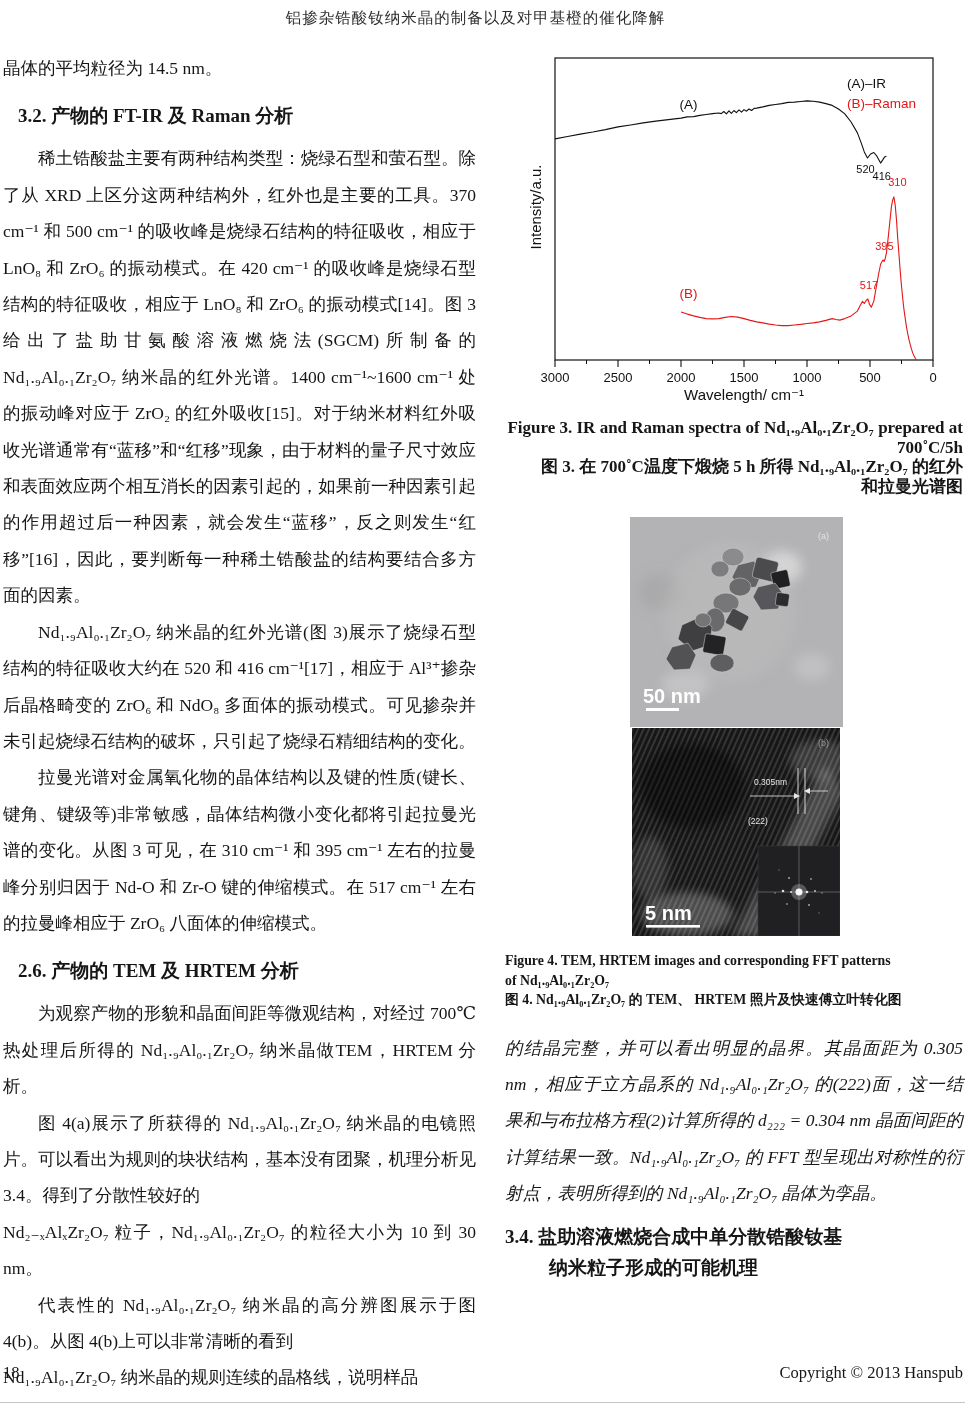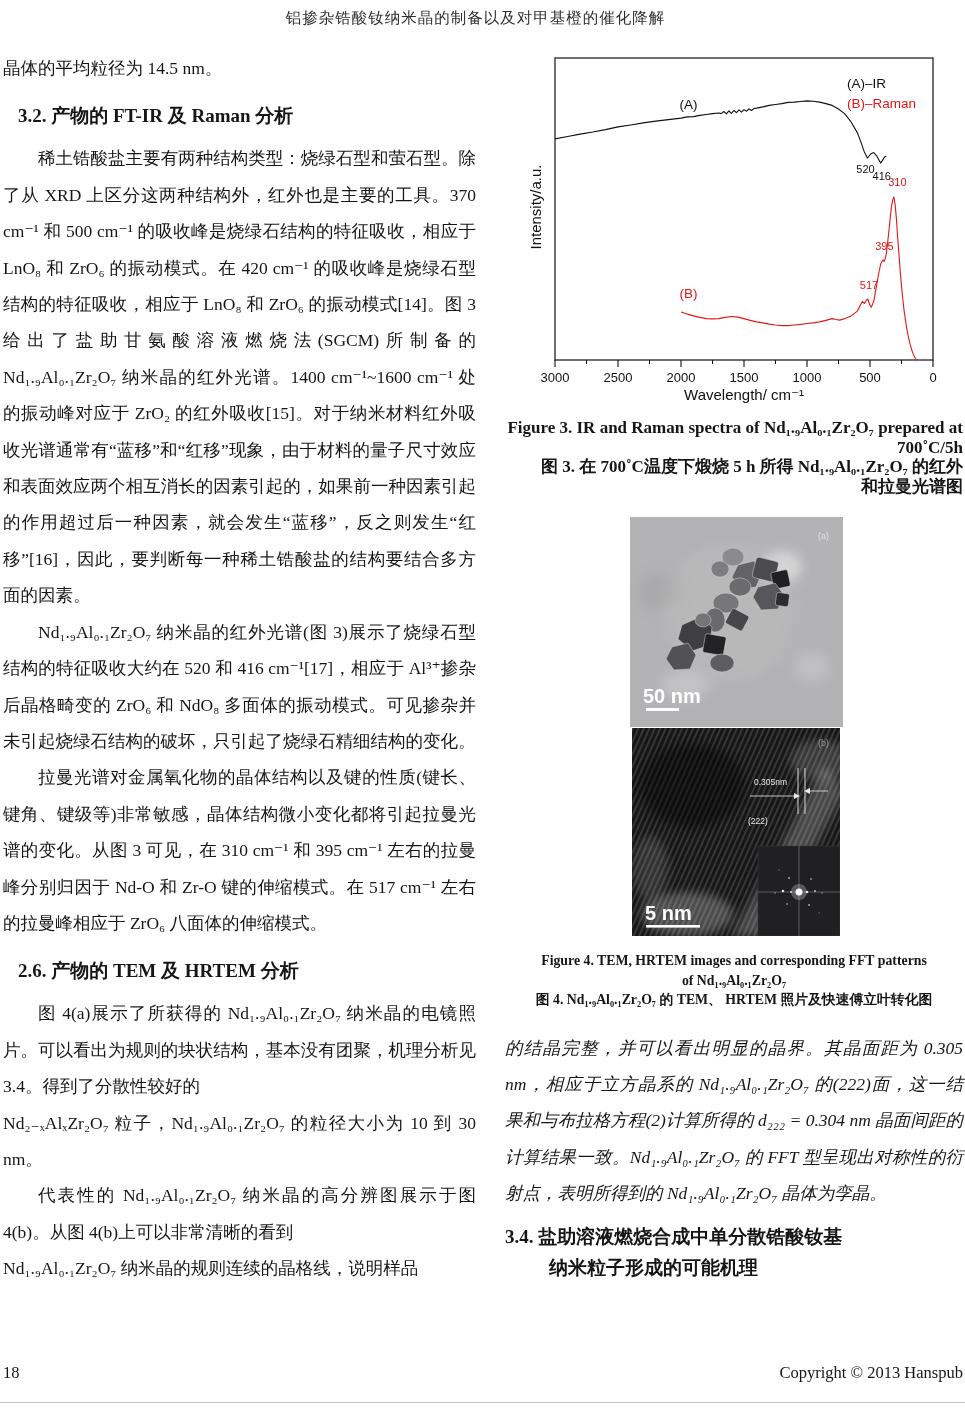--- a/index.html
+++ b/index.html
@@ -17,21 +17,21 @@
   #spec-svg{display:block;margin-left:25px;}
   .tick-label{font:13px "Liberation Sans","DejaVu Sans",sans-serif;text-anchor:middle;fill:#111;}
   .axis-label{font:15px "Liberation Sans","DejaVu Sans",sans-serif;text-anchor:middle;fill:#111;}
   .curve-label{font:13.5px "Liberation Sans","DejaVu Sans",sans-serif;text-anchor:middle;}
   .peak-label{font:11px "Liberation Sans","DejaVu Sans",sans-serif;text-anchor:middle;}
   .legend-label{font:13.5px "Liberation Sans","DejaVu Sans",sans-serif;text-anchor:start;}
   .fig-caption{margin-top:11px;text-align:right;font-weight:bold;font-size:17px;line-height:19.5px;}
   .figure4-wrap{position:relative;height:420px;margin-top:21px;}
   #tem-a{position:absolute;left:125px;top:0;}
   #tem-b{position:absolute;left:127px;top:211px;}
-  .fig4-caption{margin-top:14px;text-align:center;font-weight:bold;font-size:13.8px;line-height:19.5px;}
+  .fig4-caption{margin-top:14px;font-weight:bold;font-size:13.8px;line-height:19.5px;}
   .p-cont{margin-top:20px;font-style:italic;}
   .footer-page{position:absolute;left:3px;top:1363px;font-size:16.5px;}
   .footer-copy{position:absolute;right:2px;top:1363px;font-size:16.5px;}
   .bottom-rule{position:absolute;left:0;top:1402px;width:965px;height:1px;background:#c4c4c4;}
   .tem-label{font:bold 20px "Liberation Sans","DejaVu Sans",sans-serif;fill:#ffffff;}
   .tem-corner{font:9px "Liberation Sans","DejaVu Sans",sans-serif;}
   .tem-annot{font:8.5px "Liberation Sans","DejaVu Sans",sans-serif;fill:#e8e8e8;}
 </style>
 </head>
 <body>
@@ -40,20 +40,21 @@
 
   <div class="header-title">铝掺杂锆酸钕纳米晶的制备以及对甲基橙的催化降解</div>
 
   <div class="col-left">
     <p class="body-p">晶体的平均粒径为 14.5 nm。</p>
     <div class="sec-heading">3.2.  产物的 FT-IR 及 Raman 分析</div>
     <p class="body-p indent">稀土锆酸盐主要有两种结构类型：烧绿石型和萤石型。除了从 XRD 上区分这两种结构外，红外也是主要的工具。370 cm⁻¹ 和 500 cm⁻¹ 的吸收峰是烧绿石结构的特征吸收，相应于 LnO₈ 和 ZrO₆ 的振动模式。在 420 cm⁻¹ 的吸收峰是烧绿石型结构的特征吸收，相应于 LnO₈ 和 ZrO₆ 的振动模式[14]。图 3 给出了盐助甘氨酸溶液燃烧法(SGCM)所制备的 Nd₁.₉Al₀.₁Zr₂O₇ 纳米晶的红外光谱。1400 cm⁻¹~1600 cm⁻¹ 处的振动峰对应于 ZrO₂ 的红外吸收[15]。对于纳米材料红外吸收光谱通常有“蓝移”和“红移”现象，由于材料的量子尺寸效应和表面效应两个相互消长的因素引起的，如果前一种因素引起的作用超过后一种因素，就会发生“蓝移”，反之则发生“红移”[16]，因此，要判断每一种稀土锆酸盐的结构要结合多方面的因素。</p>
     <p class="body-p indent">Nd₁.₉Al₀.₁Zr₂O₇ 纳米晶的红外光谱(图 3)展示了烧绿石型结构的特征吸收大约在 520 和 416 cm⁻¹[17]，相应于 Al³⁺掺杂后晶格畸变的 ZrO₆ 和 NdO₈ 多面体的振动模式。可见掺杂并未引起烧绿石结构的破坏，只引起了烧绿石精细结构的变化。</p>
     <p class="body-p indent">拉曼光谱对金属氧化物的晶体结构以及键的性质(键长、键角、键级等)非常敏感，晶体结构微小变化都将引起拉曼光谱的变化。从图 3 可见，在 310 cm⁻¹ 和 395 cm⁻¹ 左右的拉曼峰分别归因于 Nd-O 和 Zr-O 键的伸缩模式。在 517 cm⁻¹ 左右的拉曼峰相应于 ZrO₆ 八面体的伸缩模式。</p>
     <div class="sec-heading">2.6.  产物的 TEM 及 HRTEM 分析</div>
+    <p class="body-p indent">为观察产物的形貌和晶面间距等微观结构，对经过 700℃热处理后所得的 Nd₁.₉Al₀.₁Zr₂O₇ 纳米晶做TEM，HRTEM 分析。</p>
     <p class="body-p indent">图 4(a)展示了所获得的 Nd₁.₉Al₀.₁Zr₂O₇ 纳米晶的电镜照片。可以看出为规则的块状结构，基本没有团聚，机理分析见 3.4。得到了分散性较好的</p>
     <p class="body-p">Nd₂₋ₓAlₓZr₂O₇ 粒子，Nd₁.₉Al₀.₁Zr₂O₇ 的粒径大小为 10 到 30 nm。</p>
     <p class="body-p indent">代表性的 Nd₁.₉Al₀.₁Zr₂O₇ 纳米晶的高分辨图展示于图 4(b)。从图 4(b)上可以非常清晰的看到</p>
     <p class="body-p">Nd₁.₉Al₀.₁Zr₂O₇ 纳米晶的规则连续的晶格线，说明样品</p>
   </div>
 
   <div class="col-right">
 
     <svg id="spec-svg" width="436" height="352" viewBox="0 0 436 352">
         <rect x="25" y="3" width="378" height="302" fill="none" stroke="#111" stroke-width="1.2"></rect>

